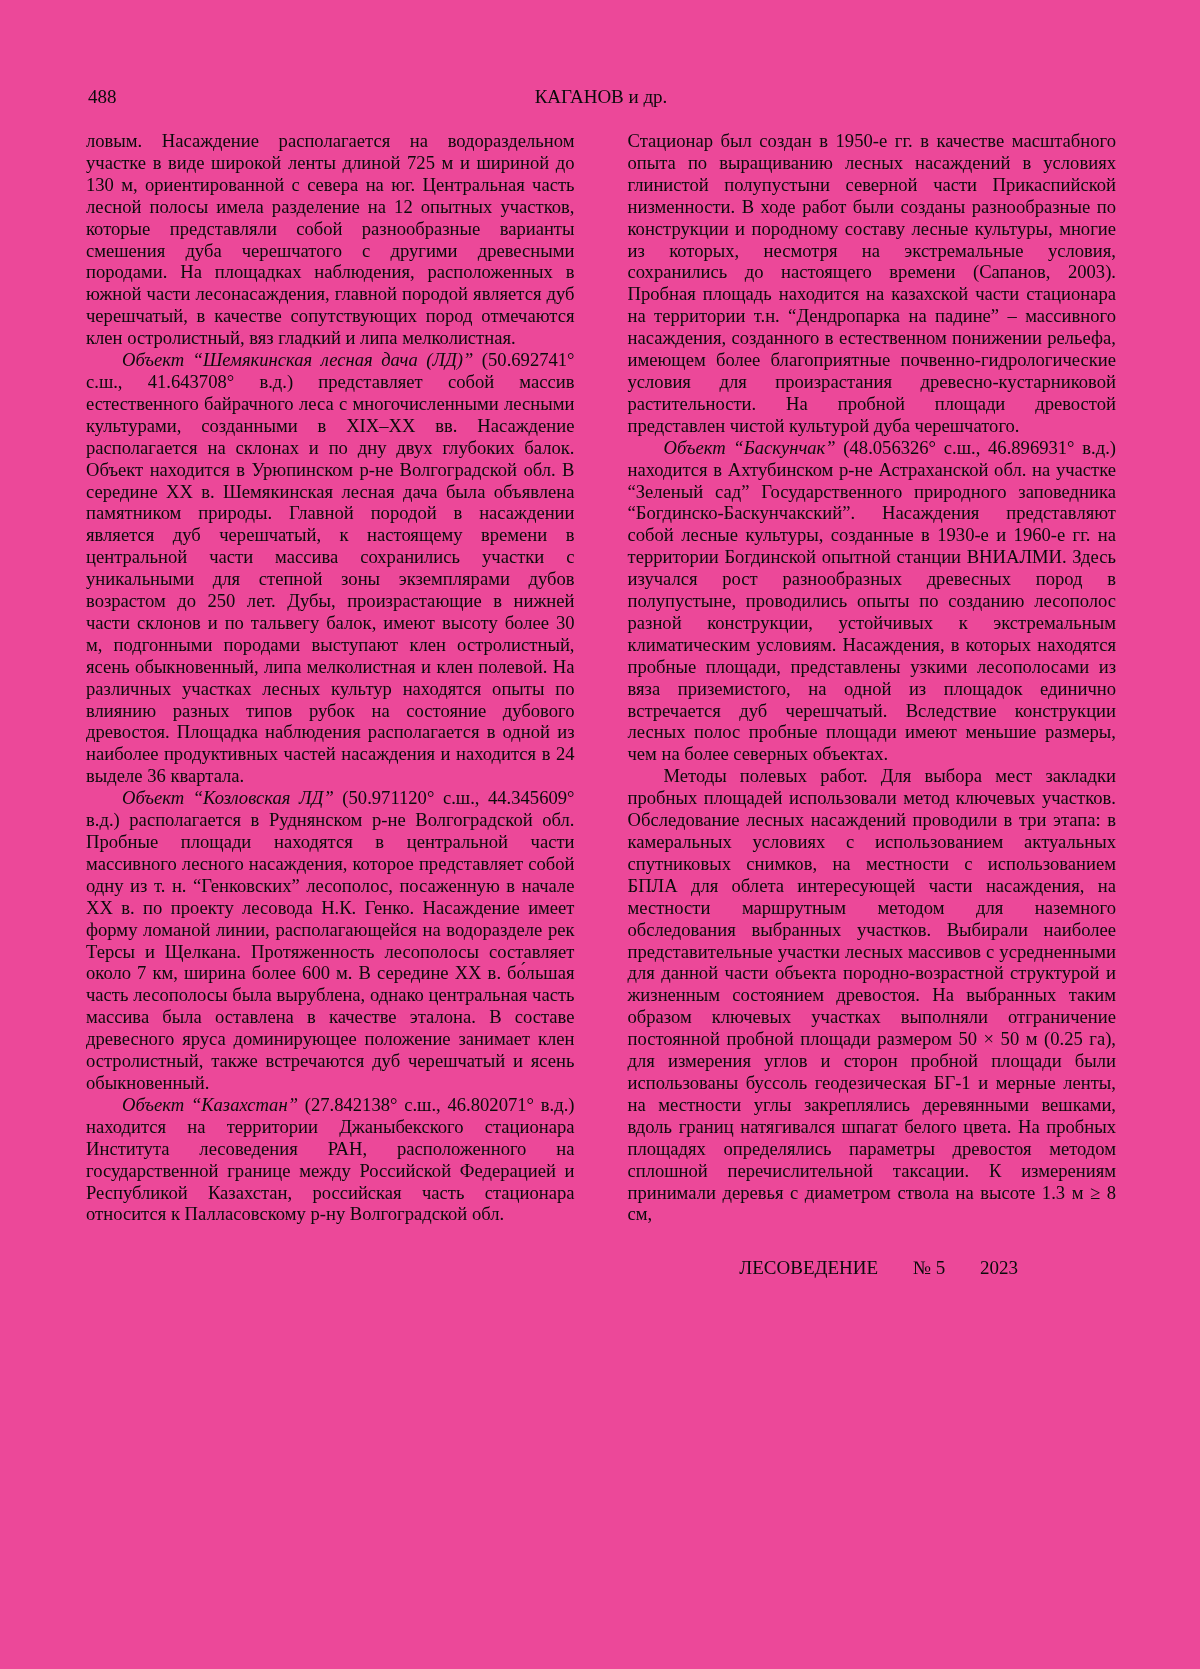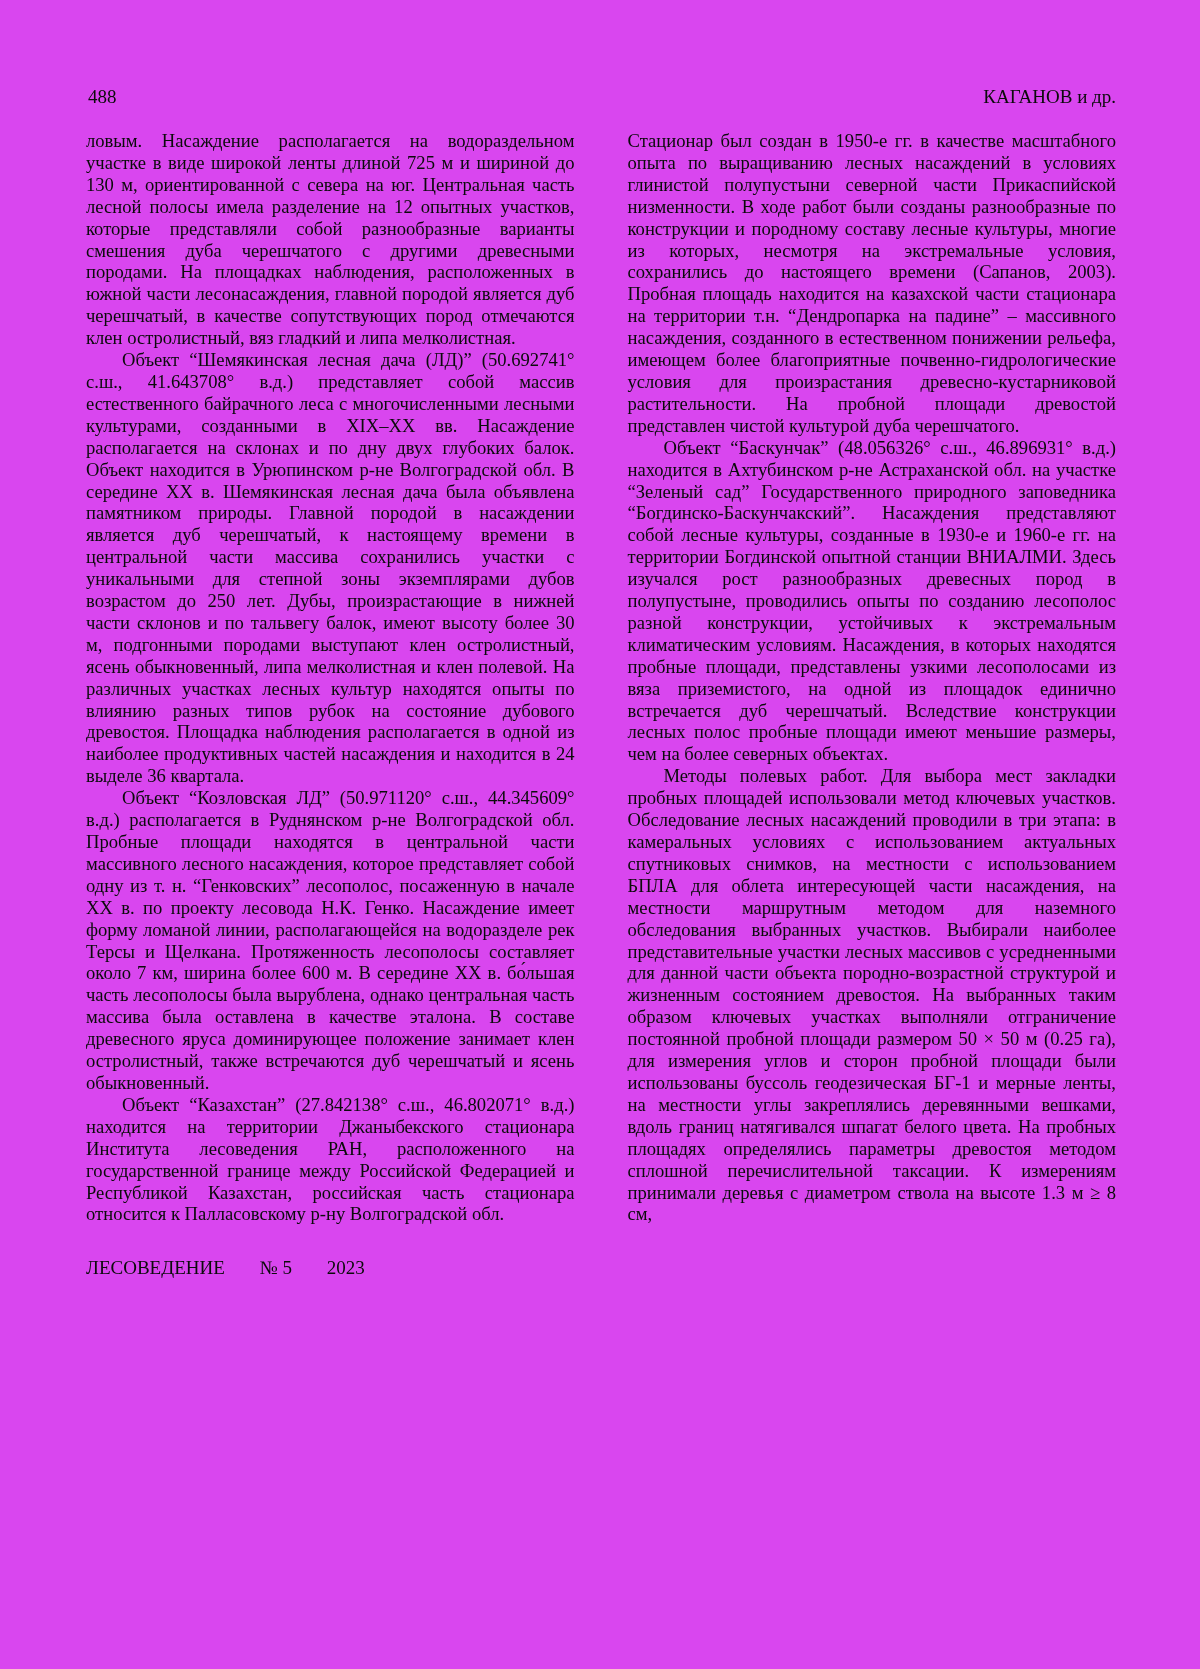--- a/index.html
+++ b/index.html
@@ -1,34 +1,34 @@
 <!DOCTYPE html>
 <html lang="ru"><head>
 <meta charset="utf-8">
 <style>
   html, body { margin: 0; padding: 0; background: #ffffff; }
   .page {
     width: 1200px; height: 1669px; box-sizing: border-box;
-    padding: 86px 84px 0 86px; background: #d946ef; color: #0b0b0b;
+    padding: 86px 84px 0 86px; background: #ec4899; color: #0b0b0b;
     font-family: "Liberation Serif", "DejaVu Serif", serif;
     position: relative; overflow: hidden;
   }
   .header { position: relative; height: 28px; margin-bottom: 16px; font-size: 19px; }
   .page-number { position: absolute; left: 2px; top: 0; }
-  .running-head { text-align: right; }
+  .running-head { text-align: center; }
   .article-body { display: flex; gap: 53px; }
   .col {
     flex: 1 1 0; font-size: 18.6px; line-height: 21.9px;
     text-align: justify; hyphens: auto; -webkit-hyphens: auto;
   }
   .col p { margin: 0; }
   p.indent { text-indent: 36px; }
-  .italic { }
+  .italic { font-style: italic; }
   .bold { font-weight: normal; }
-  .footer { margin-top: 32px; font-size: 19px; padding-right: 98px; }
+  .footer { margin-top: 32px; font-size: 19px; text-align: right; padding-right: 98px; }
   .footer span + span { margin-left: 30px; }
 </style>
 </head>
 <body>
 
 <div class="page">
   <div class="header">
     <span class="page-number">488</span>
     <div class="running-head">КАГАНОВ и др.</div>
   </div>

